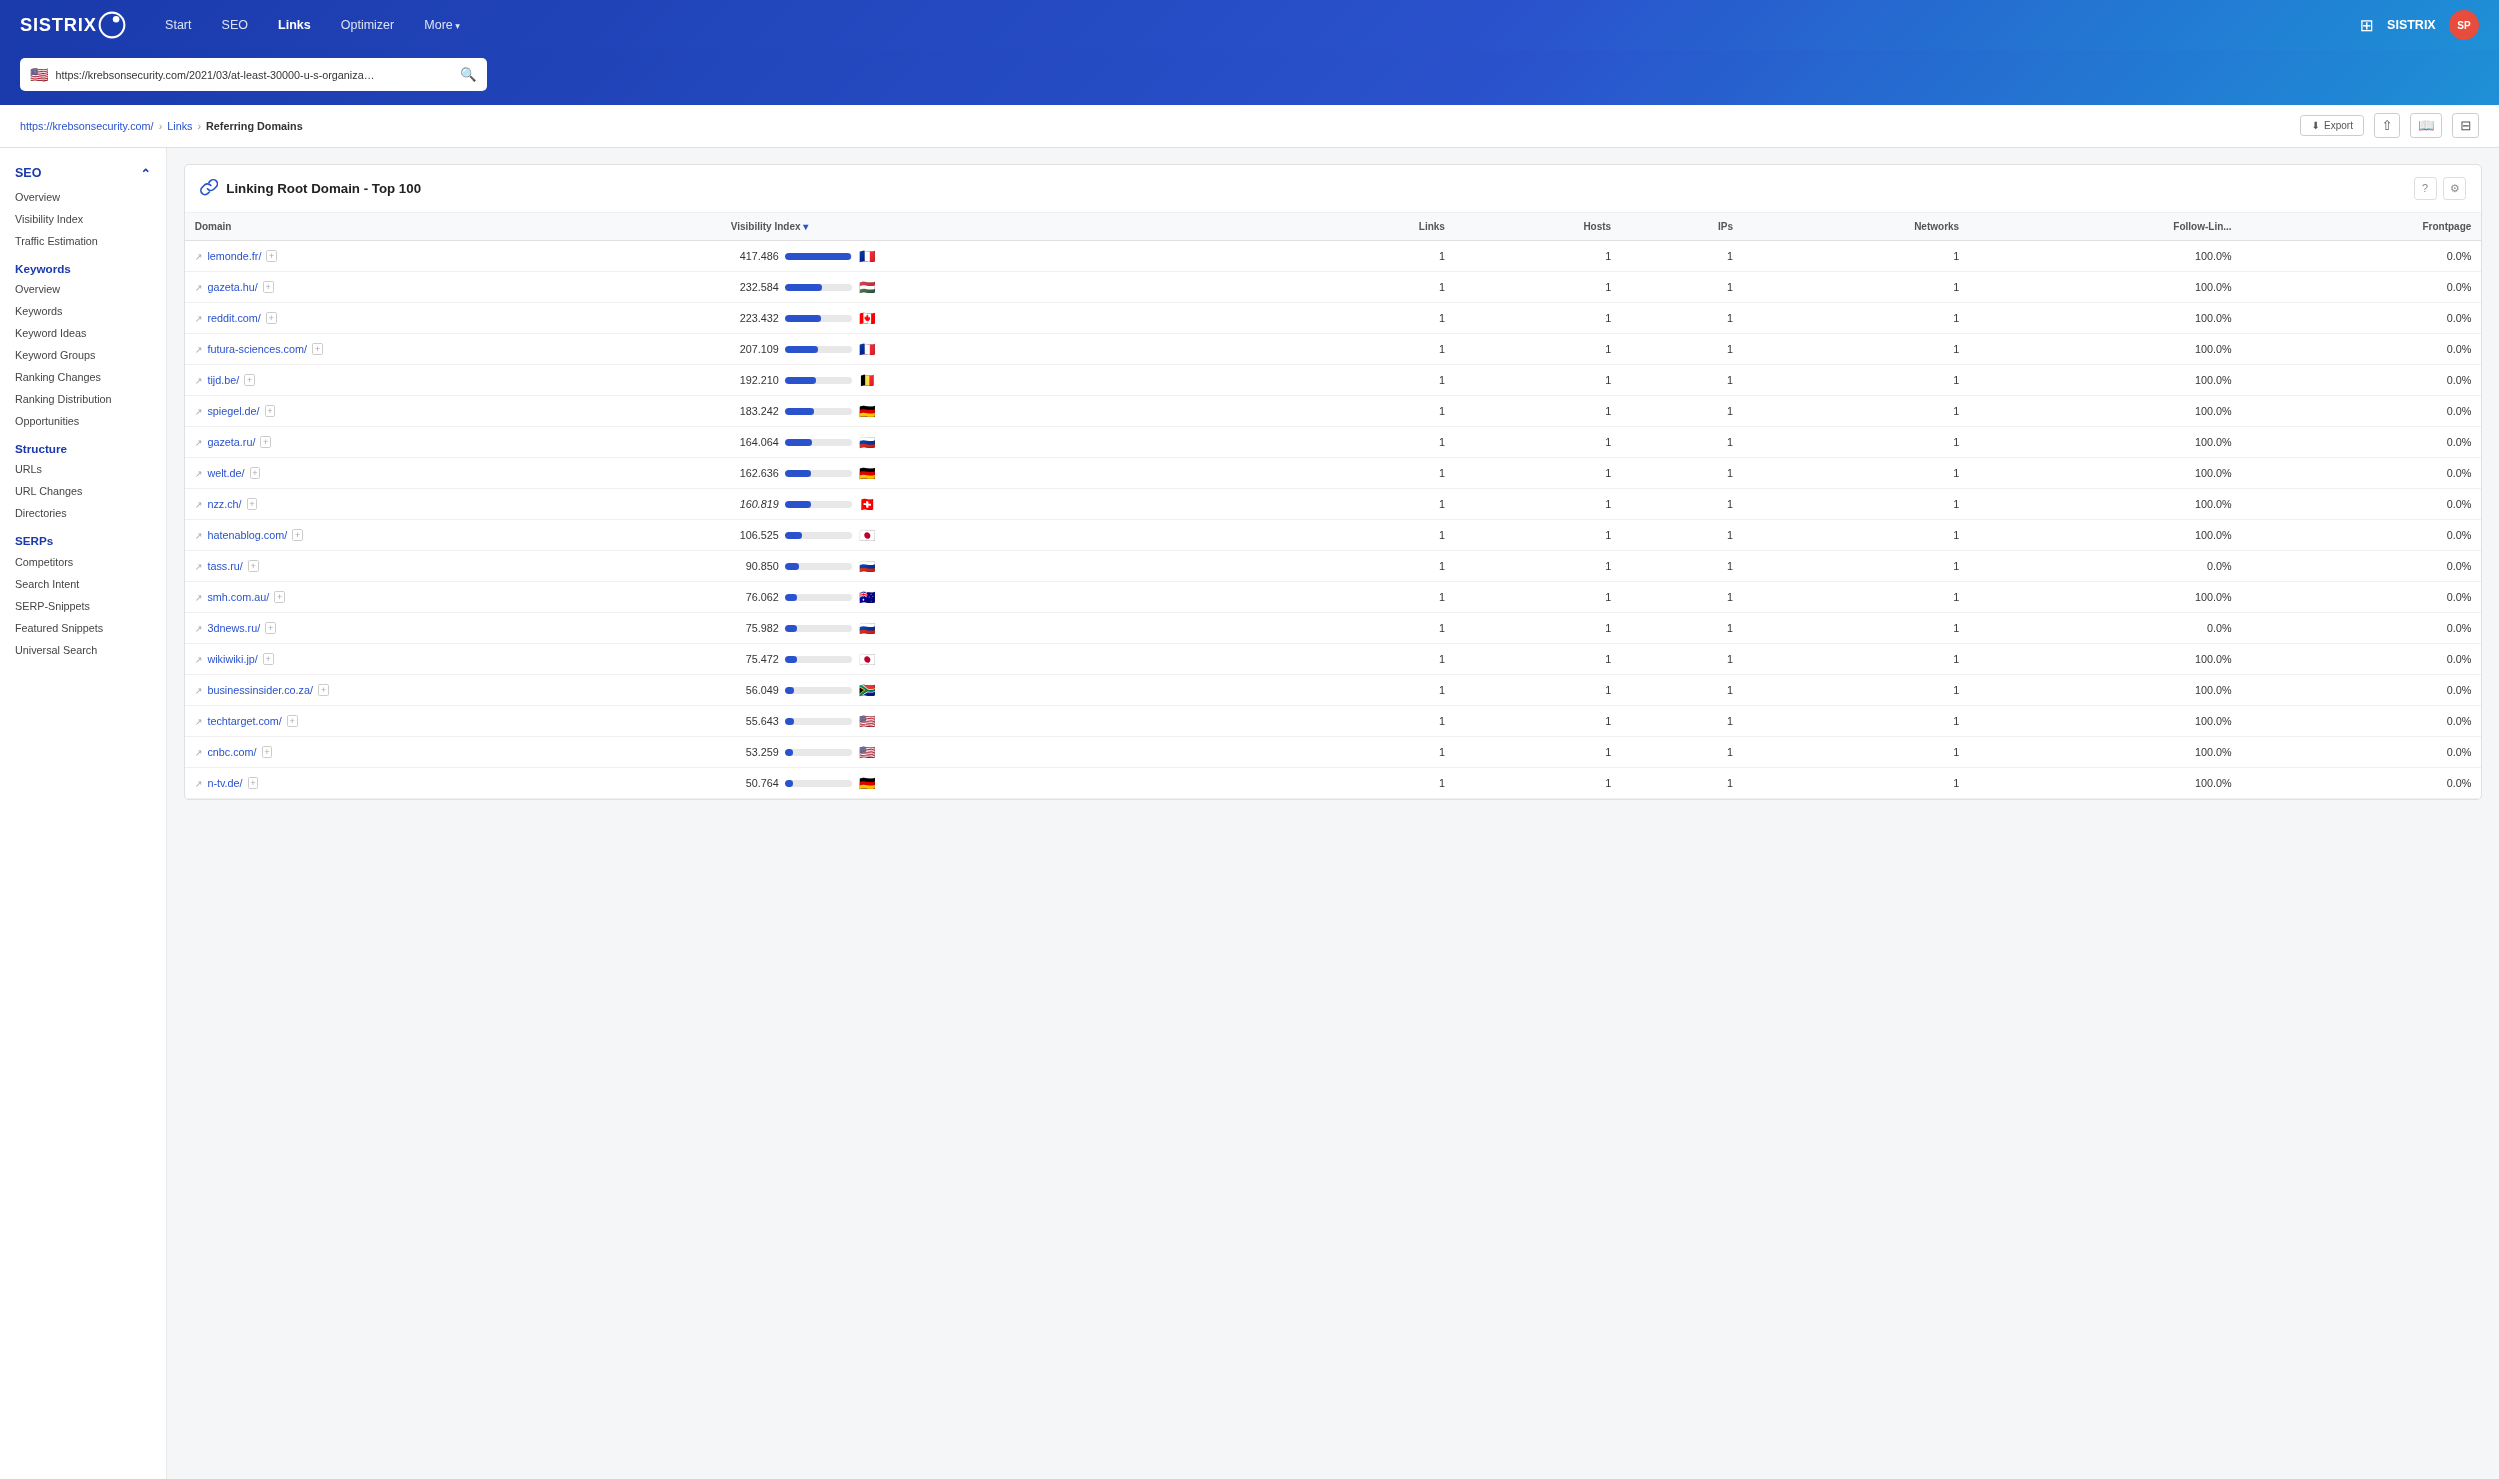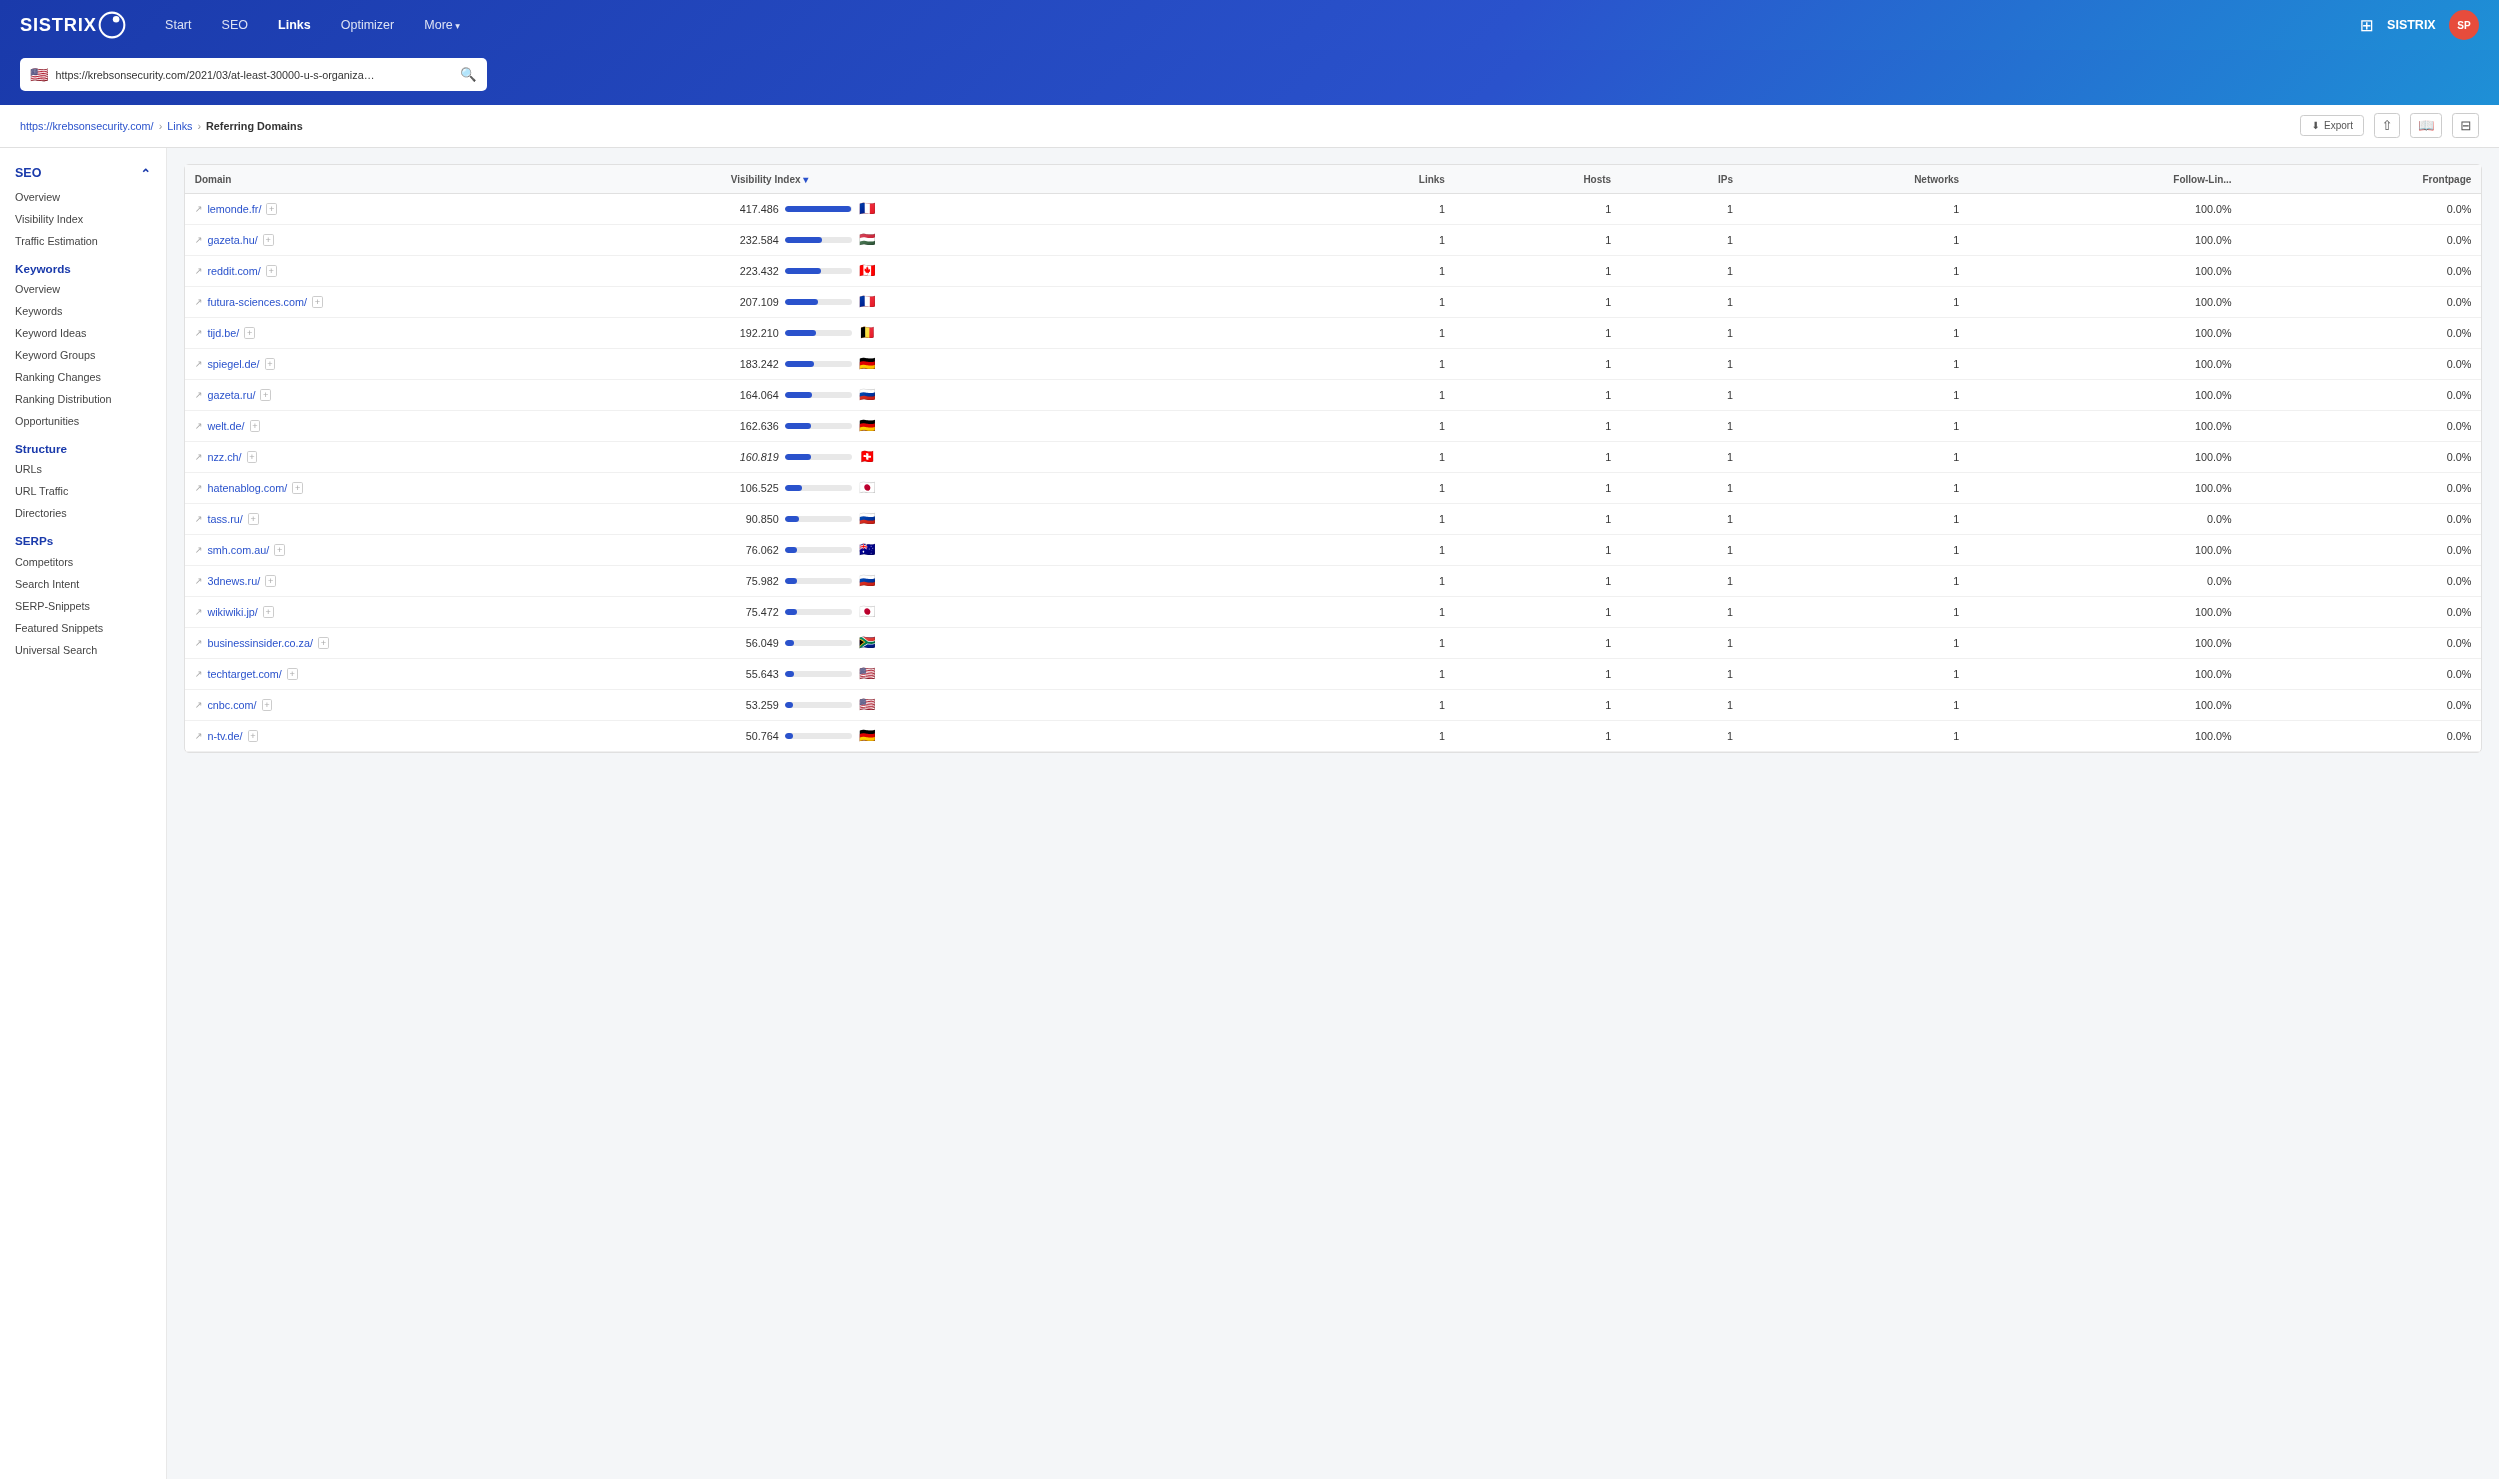--- a/index.html
+++ b/index.html
@@ -147,33 +147,48 @@
     <div class="sidebar-item">Overview</div>
     <div class="sidebar-item">Keywords</div>
     <div class="sidebar-item">Keyword Ideas</div>
     <div class="sidebar-item">Keyword Groups</div>
     <div class="sidebar-item">Ranking Changes</div>
     <div class="sidebar-item">Ranking Distribution</div>
     <div class="sidebar-item">Opportunities</div>
 
     <div class="sidebar-section-label">Structure</div>
     <div class="sidebar-item">URLs</div>
-    <div class="sidebar-item">URL Traffic</div>
+    <div class="sidebar-item">URL Changes</div>
     <div class="sidebar-item">Directories</div>
 
     <div class="sidebar-section-label">SERPs</div>
     <div class="sidebar-item">Competitors</div>
     <div class="sidebar-item">Search Intent</div>
     <div class="sidebar-item">SERP-Snippets</div>
     <div class="sidebar-item">Featured Snippets</div>
     <div class="sidebar-item">Universal Search</div>
   </aside>
 
   <main class="content">
     <div class="card">
+      <div class="card-header">
+        <div class="card-title">
+          <span class="card-title-icon">
+            <svg width="18.3" height="18.3" viewBox="0 0 22 22" fill="none">
+              <path d="M9 13a5 5 0 007.54.54l3-3a5 5 0 00-7.07-7.07l-1.72 1.71" stroke="#2a52cc" stroke-width="2" stroke-linecap="round" stroke-linejoin="round"></path>
+              <path d="M13 9a5 5 0 00-7.54-.54l-3 3a5 5 0 007.07 7.07l1.71-1.71" stroke="#2a52cc" stroke-width="2" stroke-linecap="round" stroke-linejoin="round"></path>
+            </svg>
+          </span>
+          <span>Linking Root Domain - Top 100</span>
+        </div>
+        <div class="card-actions">
+          <div class="icon-btn">?</div>
+          <div class="icon-btn">⚙</div>
+        </div>
+      </div>
 
       <div style="overflow-x:auto;">
         <table class="data-table">
           <thead>
             <tr>
               <th>Domain</th>
               <th class="sortable">Visibility Index</th>
               <th class="right">Links</th>
               <th class="right">Hosts</th>
               <th class="right">IPs</th>

